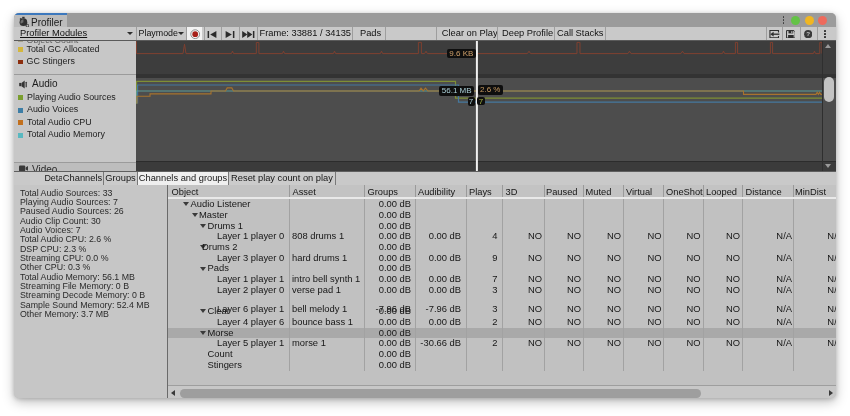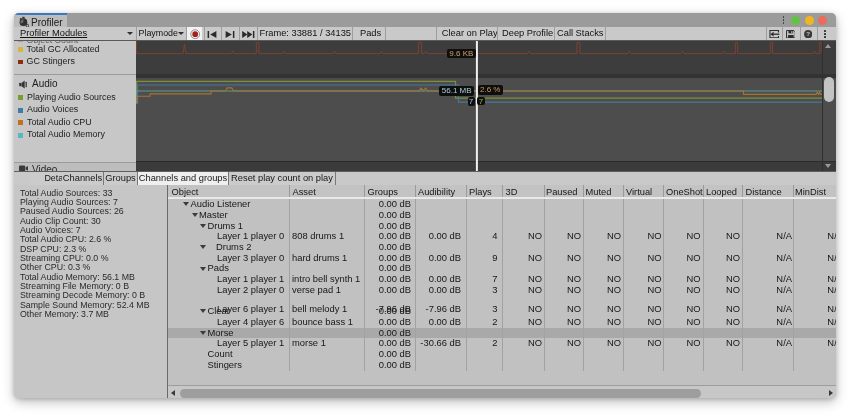--- a/index.html
+++ b/index.html
@@ -301,21 +301,21 @@
         <span style="right:255px">NO</span>
         <span style="right:215px">NO</span>
         <span style="right:174.5px">NO</span>
         <span style="right:135.5px">NO</span>
         <span style="right:96px">NO</span>
         <span style="right:44px">N/A</span>
         <span style="right:-7px">N/A</span>
       </div>
     <div class="row" style="top:42.8px">
         <i class="ar" style="left:32px"></i>
-        <span style="left:48px">Drums 2</span>
+        <span style="left:34px">Drums 2</span>
         <span style="right:425px">0.00 dB</span>
       </div>
     <div class="row" style="top:53.5px">
         <span style="left:49px">Layer 3 player 0</span>
         <span style="left:124px">hard drums 1</span>
         <span style="right:425px">0.00 dB</span>
         <span style="right:375px">0.00 dB</span>
         <span style="right:338.5px">9</span>
         <span style="right:294px">NO</span>
         <span style="right:255px">NO</span>

